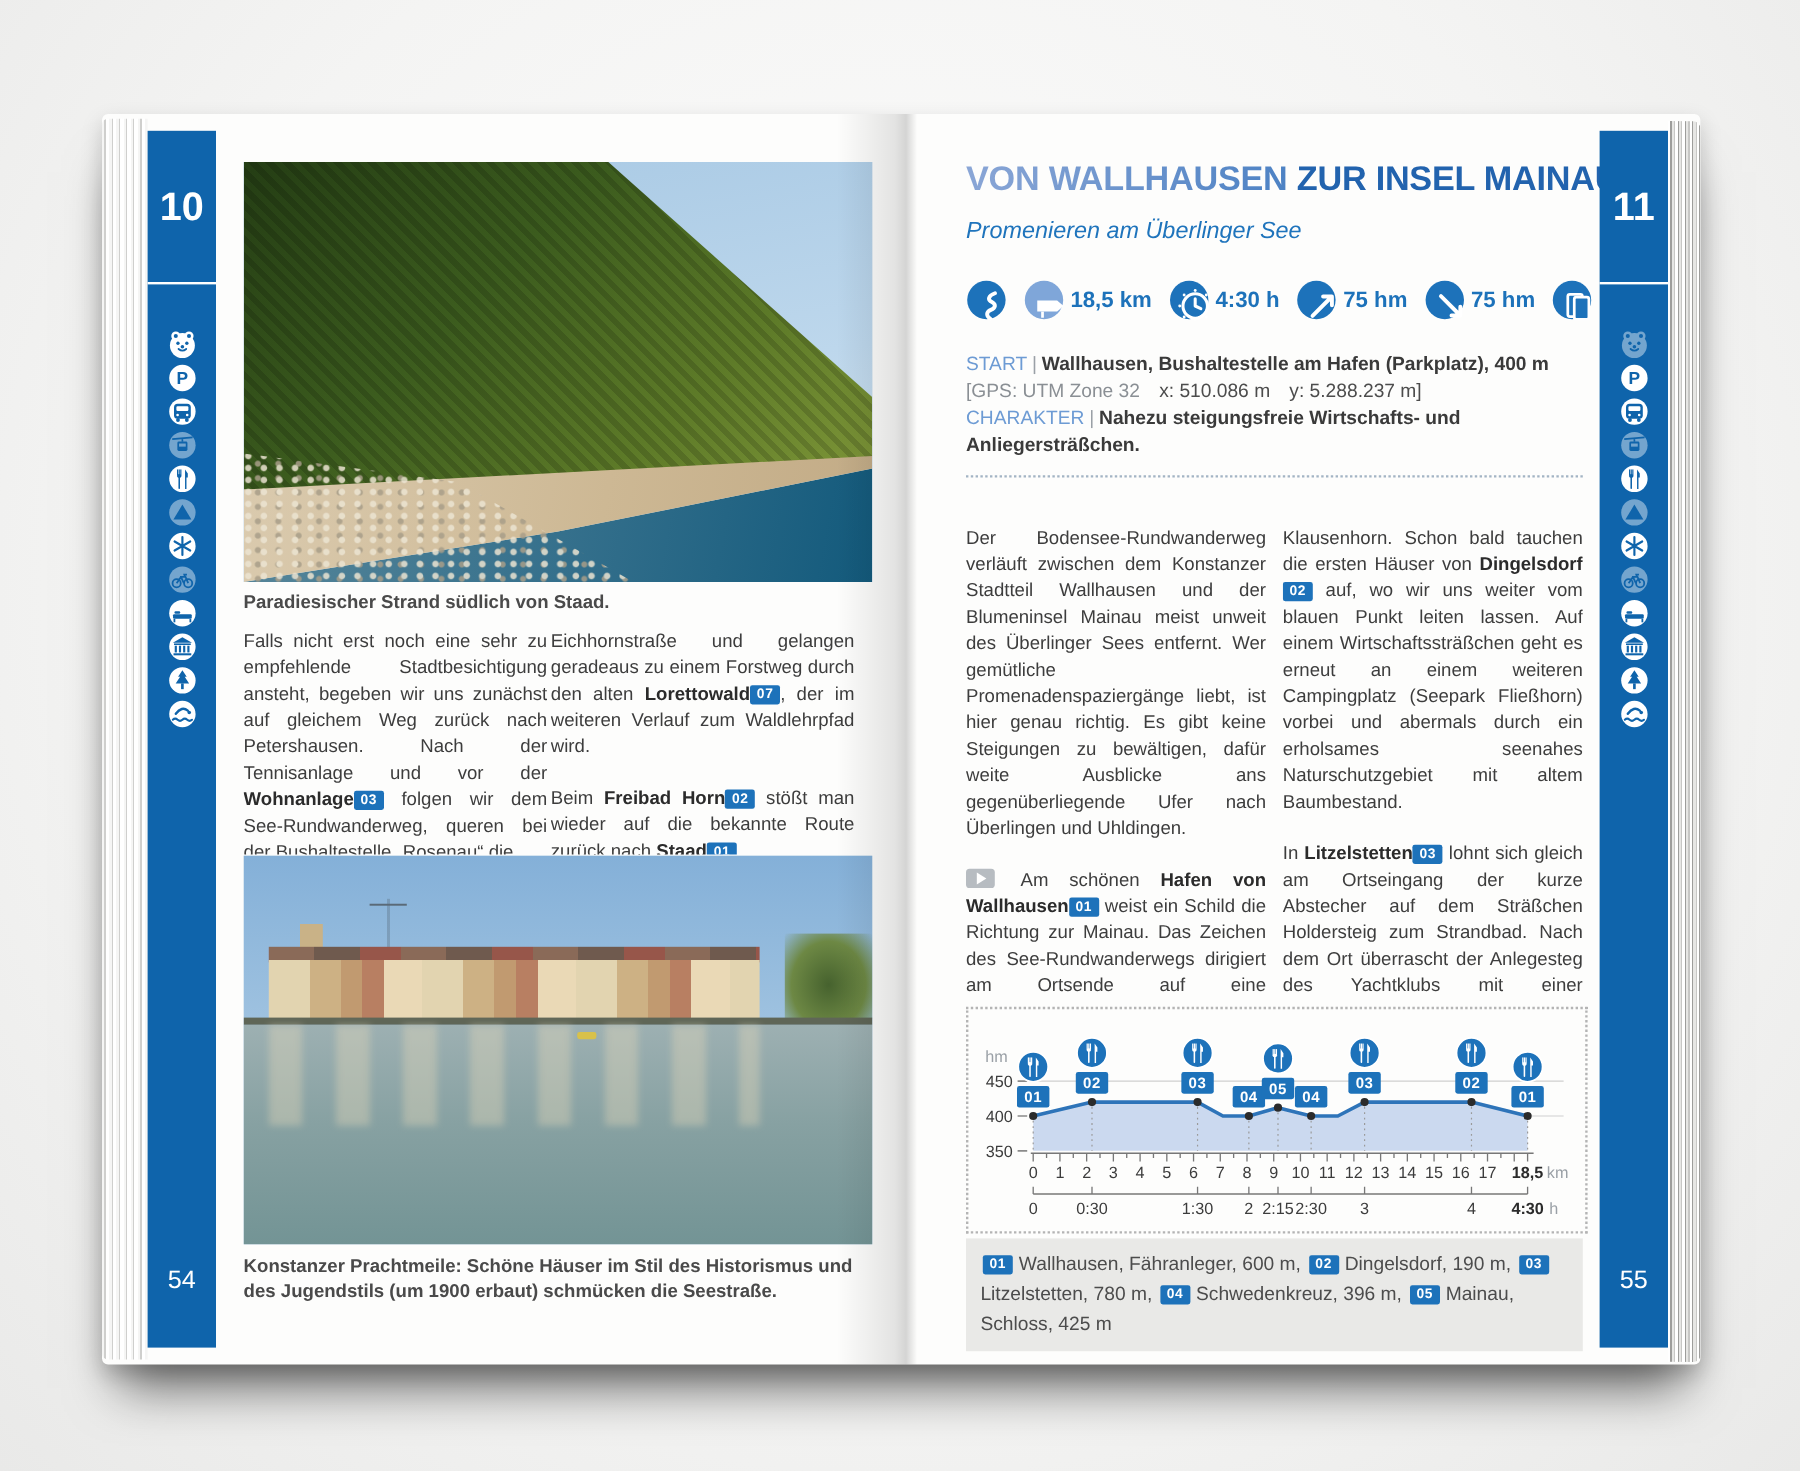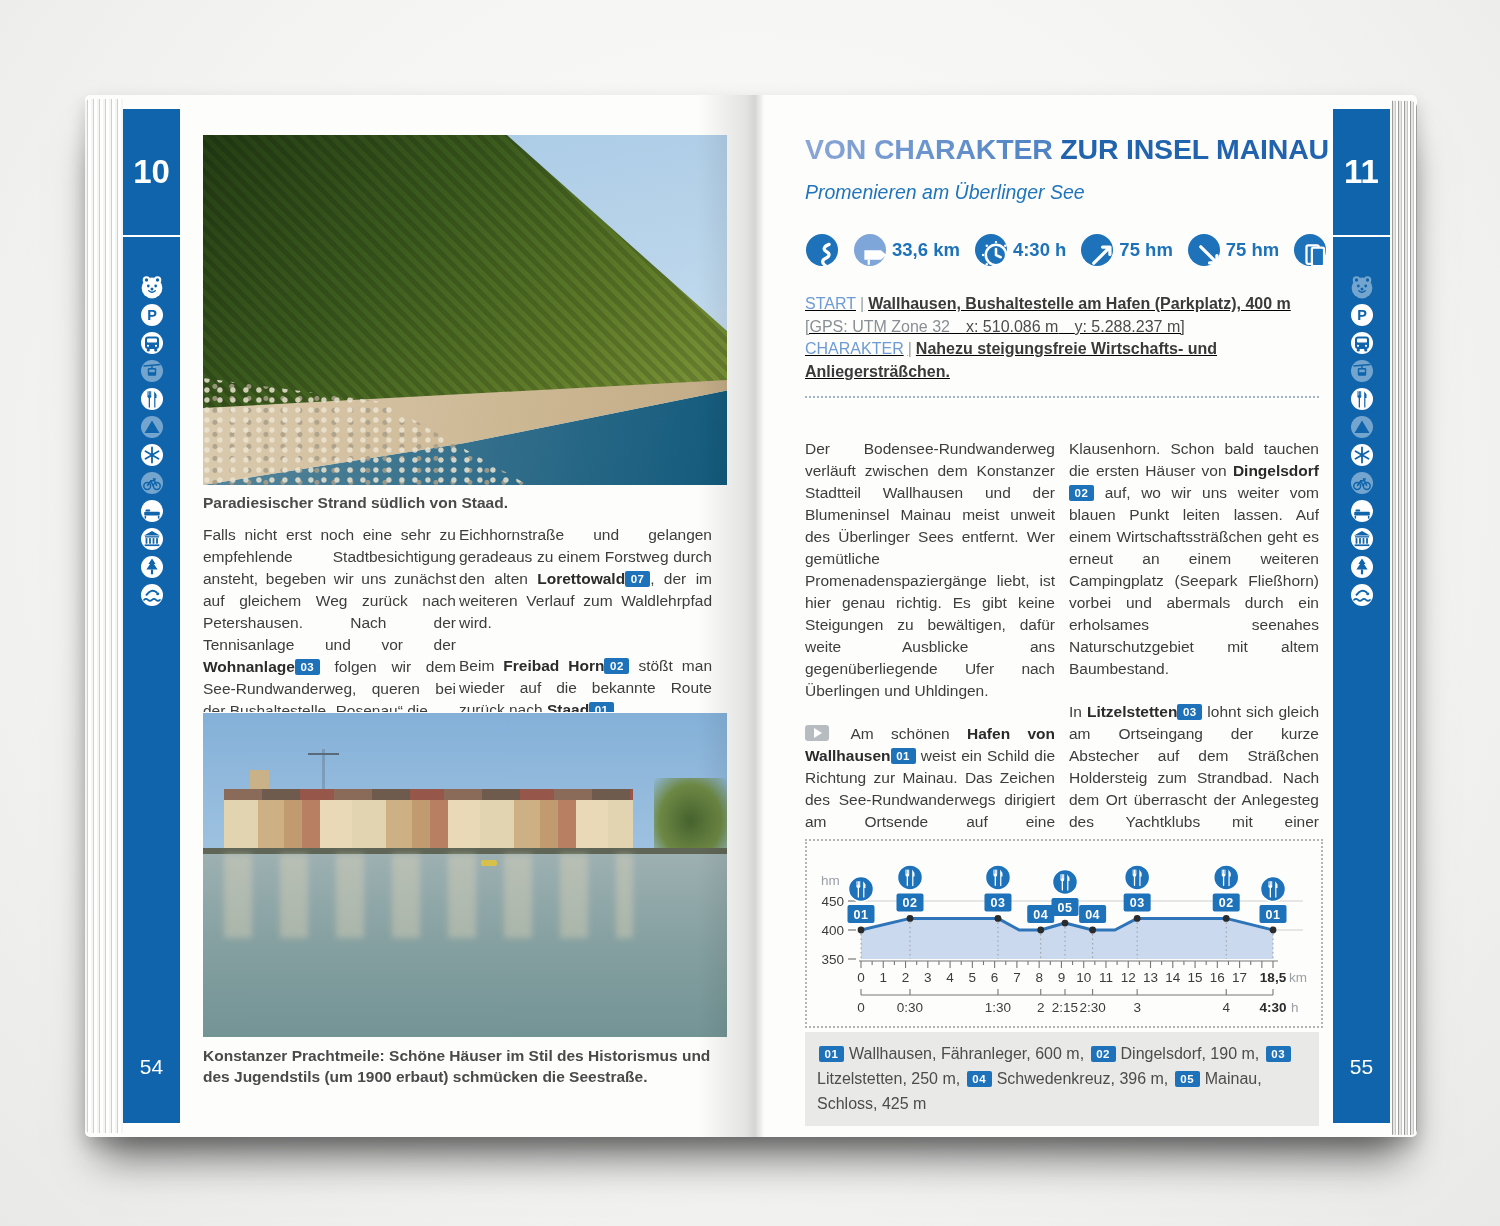--- a/index.html
+++ b/index.html
@@ -68,21 +68,21 @@
   
   .rp{position:absolute;left:720px;width:514px;}
   #title{top:38px;font-size:28.5px;font-weight:700;letter-spacing:-.2px;white-space:nowrap;}
   #title .t1{color:#7d9fd3;background:linear-gradient(90deg,#8aa6d6,#4d82c4);-webkit-background-clip:text;background-clip:text;-webkit-text-fill-color:transparent;}
   #title .t2{color:#2263ae;}
   #subtitle{top:86px;font-size:19.5px;color:#1f74bc;font-style:italic;}
   #stats{top:138px;display:flex;align-items:center;gap:14px;}
   .stat{display:flex;align-items:center;gap:5px;}
   .stat svg{width:34px;height:34px;}
   .stat .sv{font-size:18.5px;font-weight:700;color:#1d72ba;white-space:nowrap;}
-  #startblock{top:198px;font-size:16px;line-height:22.5px;text-decoration:underline;}
+  #startblock{top:198px;font-size:16px;line-height:22.5px;}
   .lbl{color:#6d9bd4;}
   .sep{color:#9aa0a6;padding:0 4px;}
   .stxt{color:#3a3a3a;font-weight:700;}
   .gps{color:#8a8f94;}
   .gps .co{color:#4c4c4c;}
   #dotsep{top:301px;border-top:2px dotted #a3b4c4;height:0;}
   #rightcols{position:absolute;left:720px;top:343px;width:514px;gap:14px;}
   #rightcols .col{width:250px;overflow:hidden;height:398px;}
   #chartbox{top:744px;height:185px;border:2px dotted #b4b4b4;background:#fdfdfc;}
   #legend{top:937px;background:#e9e9e7;padding:9px 12px 10px;font-size:16px;line-height:25px;color:#4c4c4c;box-sizing:border-box;}
@@ -290,37 +290,37 @@
     <div class="p2-prom"></div>
     <div class="p2-water"></div>
     <div class="p2-reflect"></div>
     <div class="p2-boat"></div>
   </div>
   <div class="caption" id="caption2">Konstanzer Prachtmeile: Schöne Häuser im Stil des Historismus und des Jugendstils (um 1900 erbaut) schmücken die Seestraße.</div>
 
   <div class="gutter"></div>
 
   <div class="rp" id="title">
-    <span class="t1">VON CHARAKTER</span><span class="t2"> ZUR INSEL MAINAU</span>
+    <span class="t1">VON WALLHAUSEN</span><span class="t2"> ZUR INSEL MAINAU</span>
   </div>
   <div class="rp" id="subtitle">Promenieren am Überlinger See</div>
 
   <div class="rp" id="stats">
       <span class="stat">
         <svg viewBox="0 0 34 34" style="color: rgb(255, 255, 255);">
           <circle cx="17" cy="17" r="16" fill="#1d72ba"></circle>
           <use href="#g-route" x="5" y="5"></use>
         </svg>
       </span>
       <span class="stat">
         <svg viewBox="0 0 34 34" style="color: rgb(255, 255, 255);">
           <circle cx="17" cy="17" r="16" fill="#7fa6d9"></circle>
           <use href="#g-signpost" x="5" y="5"></use>
         </svg>
-        <span class="sv">33,6 km</span>
+        <span class="sv">18,5 km</span>
       </span>
       <span class="stat">
         <svg viewBox="0 0 34 34" style="color: rgb(255, 255, 255);">
           <circle cx="17" cy="17" r="16" fill="#1d72ba"></circle>
           <use href="#g-clock" x="5" y="5"></use>
         </svg>
         <span class="sv">4:30 h</span>
       </span>
       <span class="stat">
         <svg viewBox="0 0 34 34" style="color: rgb(255, 255, 255);">
@@ -540,21 +540,21 @@
           <circle cx="466" cy="48" r="12.5" fill="#1d72ba" stroke="#fff" stroke-width="1.5"></circle>
           <use href="#g-food" x="454" y="36" width="24" height="24" style="color: rgb(255, 255, 255);"></use>
         </g>
         <g>
           <rect x="452.5" y="64" width="27" height="18" rx="2" fill="#1d72ba"></rect>
           <text x="466" y="77.5" text-anchor="middle" font-size="12.5" font-weight="bold" fill="#fff" letter-spacing=".5">01</text>
         </g>
       </svg>
   </div>
 
-  <div class="rp" id="legend"><span class="badge">01</span><span>Wallhausen, Fähranleger, 600 m, </span><span class="badge">02</span><span>Dingelsdorf, 190 m, </span><span class="badge">03</span><span>Litzelstetten, 250 m, </span><span class="badge">04</span><span>Schwedenkreuz, 396 m, </span><span class="badge">05</span><span>Mainau, Schloss, 425 m </span></div>
+  <div class="rp" id="legend"><span class="badge">01</span><span>Wallhausen, Fähranleger, 600 m, </span><span class="badge">02</span><span>Dingelsdorf, 190 m, </span><span class="badge">03</span><span>Litzelstetten, 780 m, </span><span class="badge">04</span><span>Schwedenkreuz, 396 m, </span><span class="badge">05</span><span>Mainau, Schloss, 425 m </span></div>
 
   <div class="bar right">
     <div class="tabnum">11</div>
     <div class="baricons">
         <svg class="si inactive" viewBox="0 0 24 24">
           <circle cx="6.5" cy="5" r="3.8" fill="#fff"></circle>
           <circle cx="17.5" cy="5" r="3.8" fill="#fff"></circle>
           <circle cx="12" cy="13" r="10.4" fill="#fff"></circle>
           <use href="#g-bear"></use>
         </svg>

